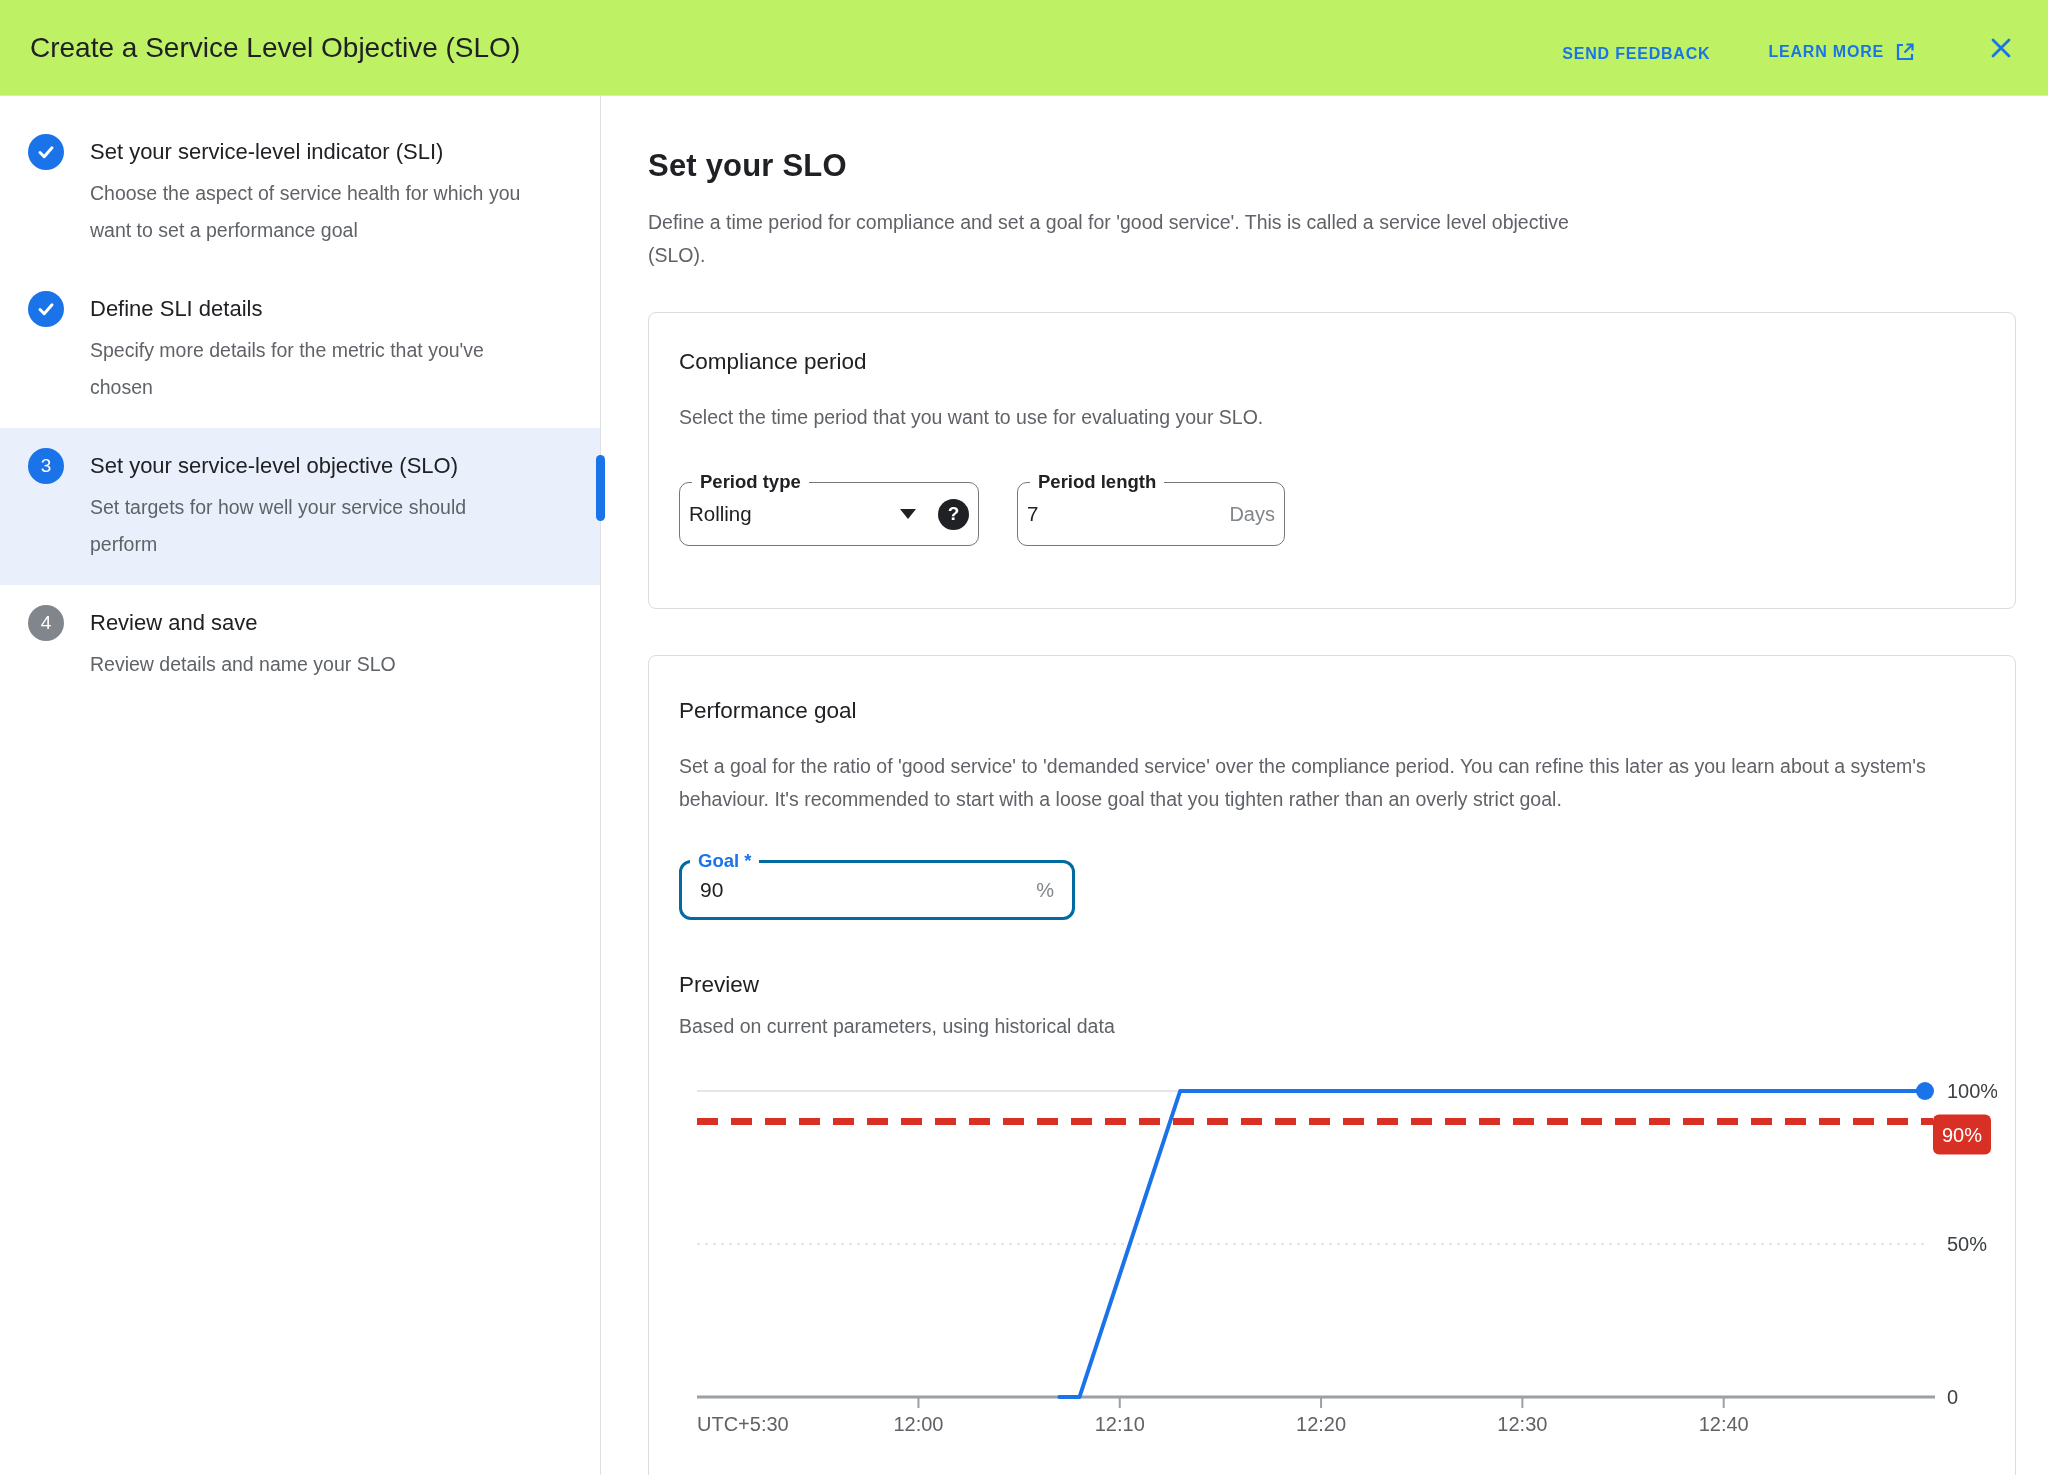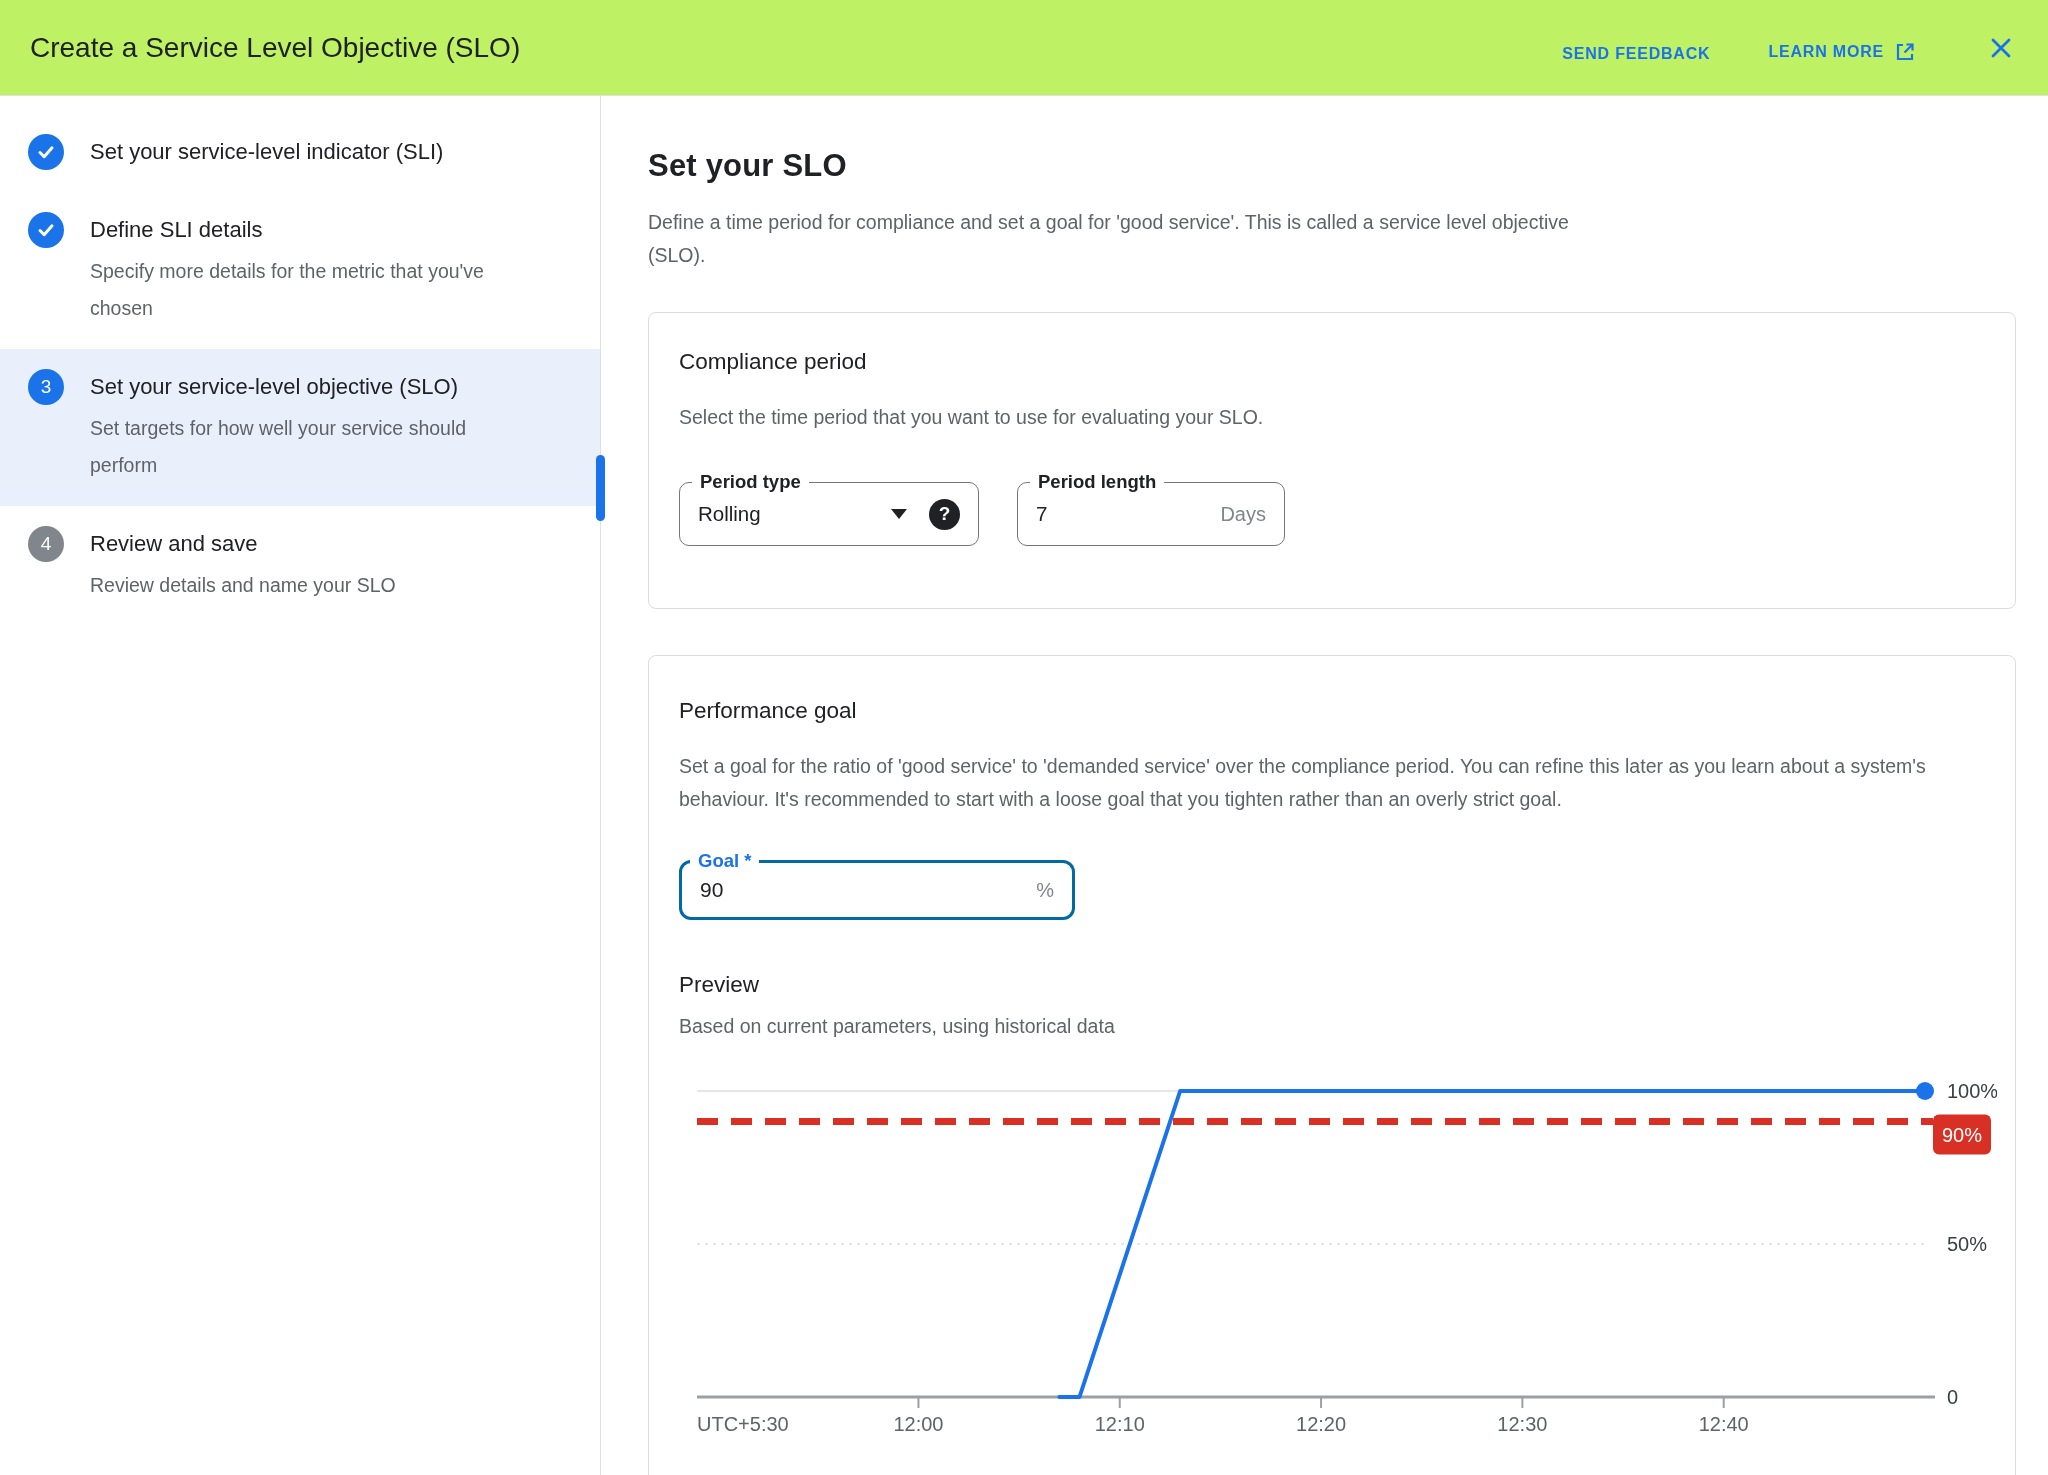--- a/index.html
+++ b/index.html
@@ -39,21 +39,21 @@
 
   .card { width:1368px; border:1px solid #dadce0; border-radius:8px; background:#fff; }
   .card-1 { margin-top:40px; padding:36px 30px 62px 30px; }
   .card-2 { margin-top:46px; padding:42px 22px 30px 30px; }
   .section-title { font-size:22.5px; font-weight:400; color:#202124; }
   .section-desc { font-size:19.5px; color:#5f6368; line-height:33px; margin-top:26px; }
 
   
   .fields-row { display:flex; gap:38px; margin-top:48px; }
   .ofield { position:relative; height:64px; border:1.5px solid #747775; border-radius:10px;
-            display:flex; align-items:center; padding:0 18px; background:#fff; }
+            display:flex; align-items:center; padding:0 9px; background:#fff; }
   .ofield-label { position:absolute; top:-14px; left:12px; background:#fff; padding:0 8px;
                   font-size:18.5px; font-weight:700; color:#202124; line-height:26px; }
   .ofield-value { font-size:20.5px; color:#202124; }
   .field-period-type { width:300px; cursor:pointer; }
   .field-period-length { width:268px; }
   .caret { width:0; height:0; border-left:8px solid transparent; border-right:8px solid transparent;
            border-top:10px solid #202124; margin-left:auto; }
   .help-circle { width:31px; height:31px; border-radius:50%; background:#202124; color:#fff;
                  display:flex; align-items:center; justify-content:center; font-size:19px;
                  font-weight:700; margin-left:22px; flex:none; cursor:pointer; }
@@ -105,20 +105,21 @@
     <div class="step done">
       <div class="step-circle">
         <span style="display:flex;">
           <svg width="20" height="20" viewBox="0 0 20 20" fill="none" stroke="#fff" stroke-width="3" stroke-linecap="round" stroke-linejoin="round">
             <polyline points="4,10.5 8.2,14.7 16,5.8"></polyline>
           </svg>
         </span>
       </div>
       <div>
         <div class="step-title">Set your service-level indicator (SLI)</div>
+        <div class="step-desc">Choose the aspect of service health for which you want to set a performance goal</div>
       </div>
     </div>
 
     <div class="step done">
       <div class="step-circle">
         <span style="display:flex;">
           <svg width="20" height="20" viewBox="0 0 20 20" fill="none" stroke="#fff" stroke-width="3" stroke-linecap="round" stroke-linejoin="round">
             <polyline points="4,10.5 8.2,14.7 16,5.8"></polyline>
           </svg>
         </span>

